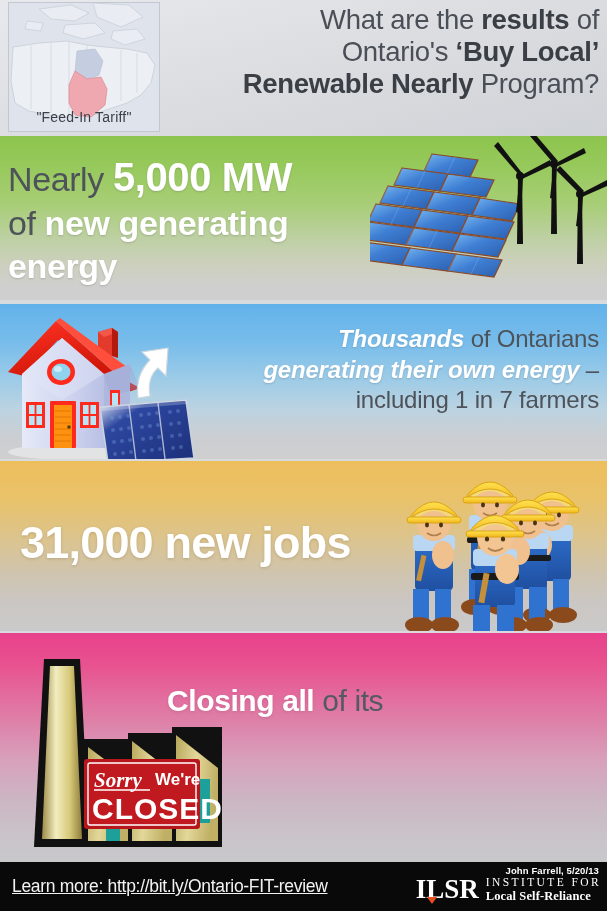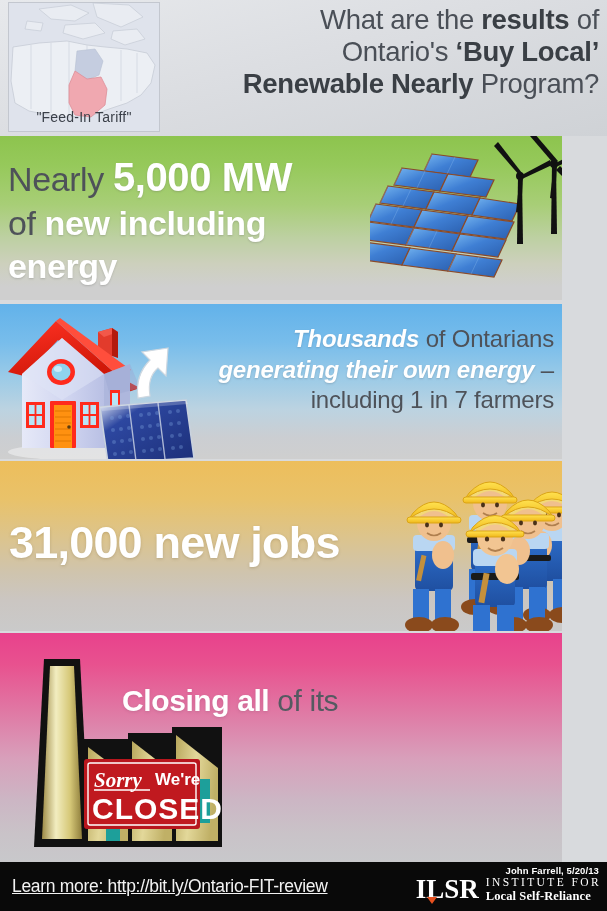--- a/index.html
+++ b/index.html
@@ -36,21 +36,21 @@
     text-align:right;
     font-size:27.5px; line-height:1.17;
     color:#4a4f57;
     font-family:"Liberation Sans", sans-serif;
     letter-spacing:-0.3px;
   }
   .header-title .b { font-weight:bold; color:#3a3f45; }
   .hl { display:block; white-space:nowrap; }
 
   
-  .band { position:absolute; left:0; width:562px; overflow:hidden;padding-left:17px; }
+  .band { position:absolute; left:0; width:607px; overflow:hidden;padding-left:17px; }
 
   .band-green {
     top:136px; height:164px;
     background:linear-gradient(to bottom,#8dc44e 0%,#96c95b 18%,#a8ce77 42%,#bdd0a2 62%,#cdd0bd 78%,#cfcfcf 92%,#cfcfcf 100%);
   }
   .band-blue {
     top:304px; height:155px;
     background:linear-gradient(to bottom,#62b2ea 0%,#78bdeb 25%,#9ccbe7 48%,#bcd3e1 68%,#cbced2 86%,#cfcfcf 100%);
   }
   .band-orange {
@@ -86,21 +86,21 @@
     letter-spacing:-0.2px;
   }
   .blue-text .wbi {
     font-weight:bold; font-style:italic; color:#ffffff;
     text-shadow:0 1px 2px rgba(80,100,120,.3);
   }
   .bl { display:block; white-space:nowrap; }
 
   
   .orange-text {
-    position:absolute; left:9px; top:56px;
+    position:absolute; left:20px; top:56px;
     font-size:45px; font-weight:bold; color:#ffffff;
     letter-spacing:-0.8px;
     text-shadow:0 1px 3px rgba(120,100,60,.3);
     white-space:nowrap;
   }
 
   
   .pink-text {
     position:absolute; right:10px; top:48px; width:430px;
     text-align:left;
@@ -202,21 +202,21 @@
       <span class="hl"><span>What are the </span><span class="b">results</span><span> of</span></span>
       <span class="hl"><span>Ontario's </span><span class="b">‘Buy Local’</span></span>
       <span class="hl"><span class="b">Renewable Nearly</span><span> Program?</span></span>
     </div>
   </div>
 
   <div class="band band-green">
 
     <div class="green-text">
       <span class="gl"><span>Nearly </span><span class="big">5,000 MW</span></span>
-      <span class="gl"><span>of </span><span class="wbold">new including</span></span>
+      <span class="gl"><span>of </span><span class="wbold">new generating</span></span>
       <span class="gl"><span class="wbold">energy</span></span>
     </div>
 
     <svg class="art solar-array" viewBox="0 0 150 155">
       <defs>
         <linearGradient id="pg" x1="0" y1="0" x2="1" y2="1">
           <stop offset="0%" stop-color="#76b6f0"></stop>
           <stop offset="45%" stop-color="#3f7fd4"></stop>
           <stop offset="100%" stop-color="#2b5fae"></stop>
         </linearGradient>

